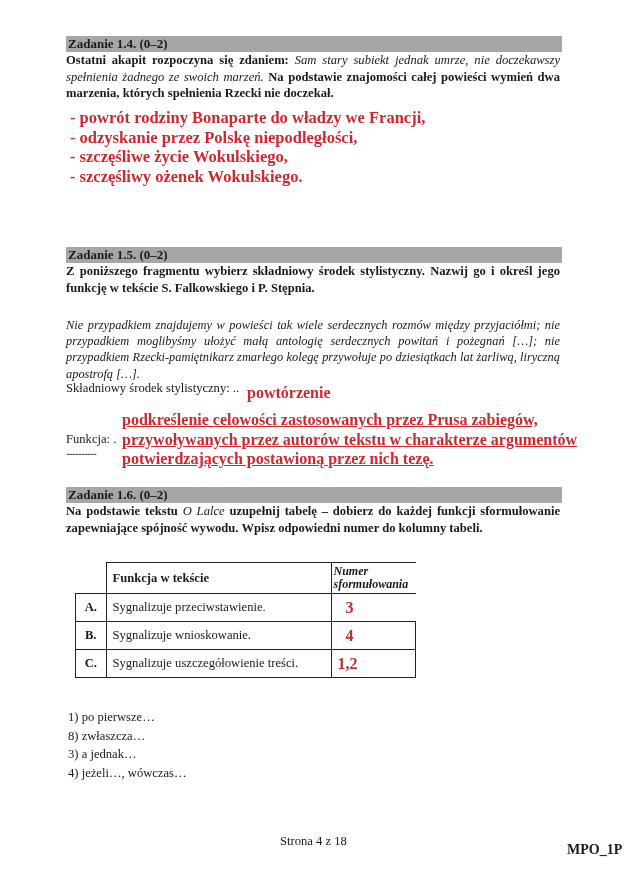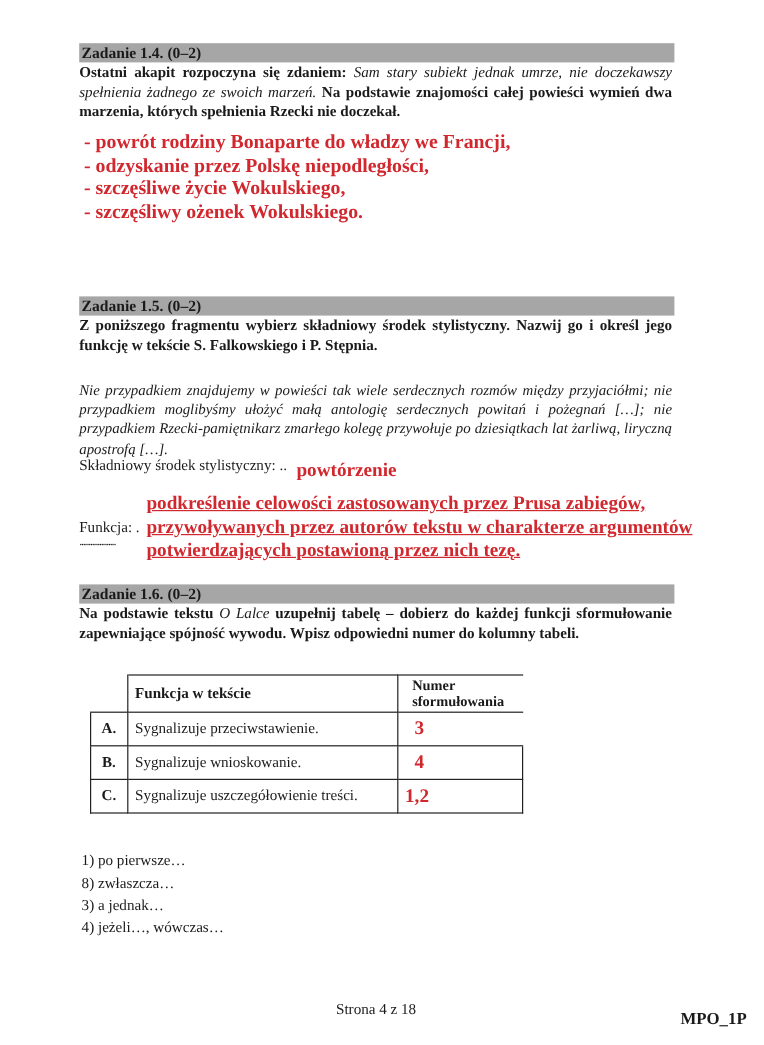--- a/index.html
+++ b/index.html
@@ -132,21 +132,21 @@
 <div class="task-header" style="top:487px;">Zadanie 1.6. (0–2)</div>
 <div class="instruction" style="top:503px;">
   <span>Na podstawie tekstu </span><i>O Lalce</i><span> uzupełnij tabelę – dobierz do każdej funkcji sformułowanie zapewniające spójność wywodu. Wpisz odpowiedni numer do kolumny tabeli.</span>
 </div>
 
 <table class="task-table">
   <tbody>
       <tr style="height:31px;">
     <td style="border-left:none; border-top:none; width:18px;"></td>
     <th style="text-align:left; width:212px;margin-top:33px;">Funkcja w tekście</th>
-    <th style="text-align:left; width:80px; font-size:12px; line-height:13px; padding:0 12px; border-right:none;">Numer sformułowania</th>
+    <th style="text-align:left; width:80px; font-size:12px; line-height:13px; padding:0 2px; border-right:none;font-style:italic;">Numer sformułowania</th>
   </tr>
   <tr style="height:28px;">
     <td style="font-weight:bold; text-align:center;">A.</td>
     <td>Sygnalizuje przeciwstawienie.</td>
     <td class="answer-red" style="font-size:16px; padding-left:14px; border-right:none;">3</td>
   </tr>
   <tr style="height:28px;">
     <td style="font-weight:bold; text-align:center;">B.</td>
     <td>Sygnalizuje wnioskowanie.</td>
     <td class="answer-red" style="font-size:16px; padding-left:14px;">4</td>

